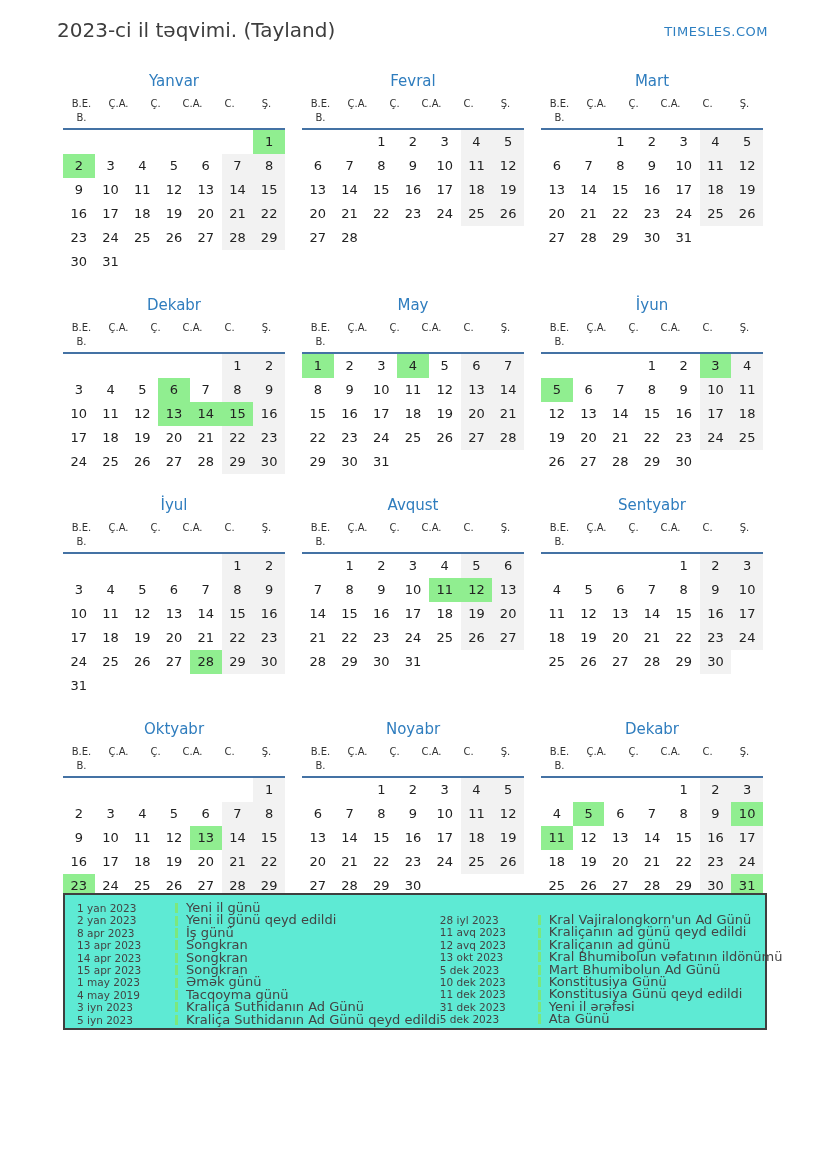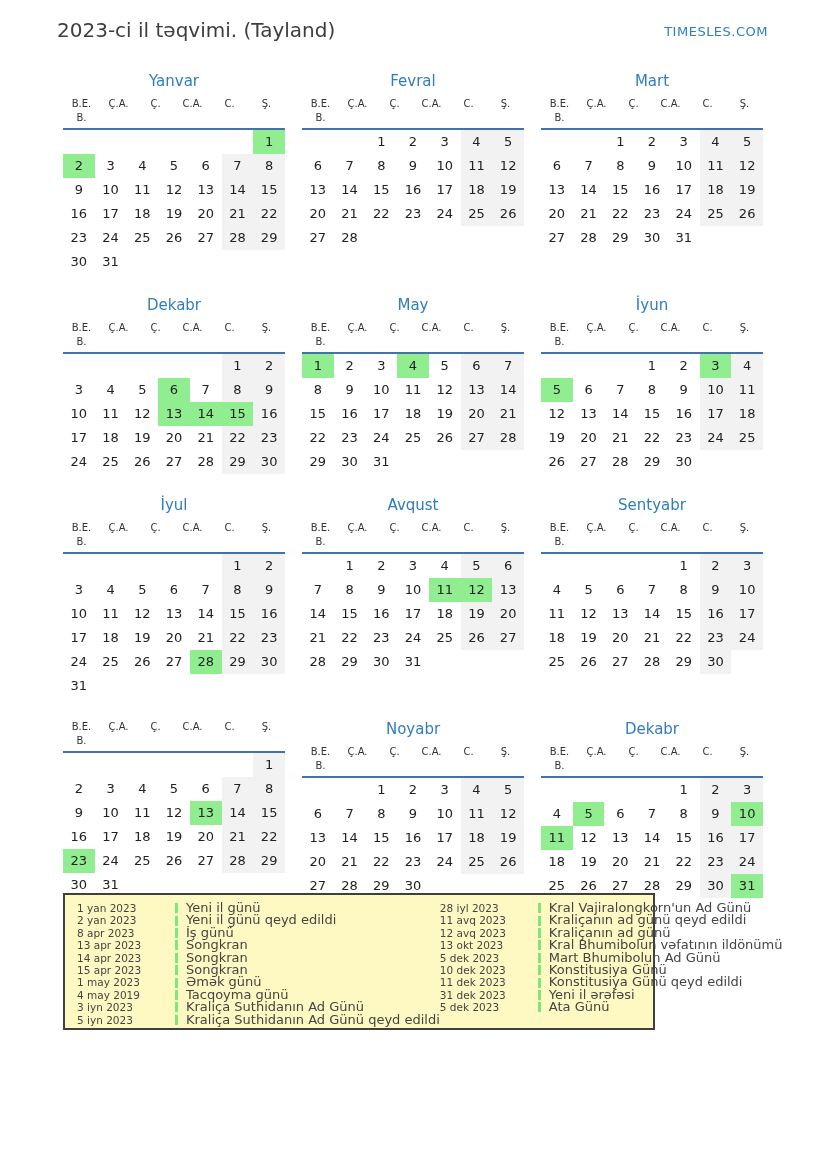--- a/index.html
+++ b/index.html
@@ -25,25 +25,25 @@
   .month{width:222px;}
   .month-title{color:var(--accent);font-size:15px;text-align:center;margin-bottom:7px;}
   .dow-row{display:grid;grid-template-columns:repeat(6,1fr);}
   .dow{font-size:10px;text-align:center;color:#333;line-height:14px;}
   .divider{height:2px;background:var(--divider);margin-top:3px;}
   .days-grid{display:grid;grid-template-columns:repeat(7,1fr);}
   .day{height:24px;line-height:24px;text-align:center;font-size:13px;color:#222;}
   .day.weekend{background:var(--weekend);}
   .day.holiday{background:var(--holiday);}
 
-  .legend-box{position:absolute;left:63px;top:893px;width:592px;min-height:137px;
-    border:2px solid #3f3f3f;display:flex;padding:7px 10px 0 12px;background:#fef9c3;}
+  .legend-box{position:absolute;left:63px;top:893px;width:704px;min-height:137px;
+    border:2px solid #3f3f3f;display:flex;padding:7px 10px 0 12px;background:#5eead4;}
   .legend-col{display:flex;flex-direction:column;}
   .legend-col.left{flex:0 0 335px;}
-  .legend-col.right{flex:1;}
+  .legend-col.right{flex:1;margin-top:12px;}
   .legend-row{display:flex;align-items:center;line-height:12.4px;height:12.4px;}
   .legend-date{flex:0 0 98px;font-size:10.5px;color:#444;}
   .legend-tick{flex:0 0 3px;height:10px;background:var(--tick);margin-right:8px;}
   .legend-label{font-size:13px;color:#444;white-space:nowrap;}
 </style>
 </head>
 <body>
 
 <div class="page">
   <h1 class="page-title">2023-ci il təqvimi. (Tayland)</h1>
@@ -480,20 +480,21 @@
           <div class="day weekend">24</div>
           <div class="day">25</div>
           <div class="day">26</div>
           <div class="day">27</div>
           <div class="day">28</div>
           <div class="day">29</div>
           <div class="day weekend">30</div>
         </div>
       </div>
       <div class="month">
+        <div class="month-title">Oktyabr</div>
         <div class="dow-row">
           <span class="dow">B.E.</span>
           <span class="dow">Ç.A.</span>
           <span class="dow">Ç.</span>
           <span class="dow">C.A.</span>
           <span class="dow">C.</span>
           <span class="dow">Ş.</span>
           <span class="dow">B.</span>
         </div>
         <div class="divider"></div>

